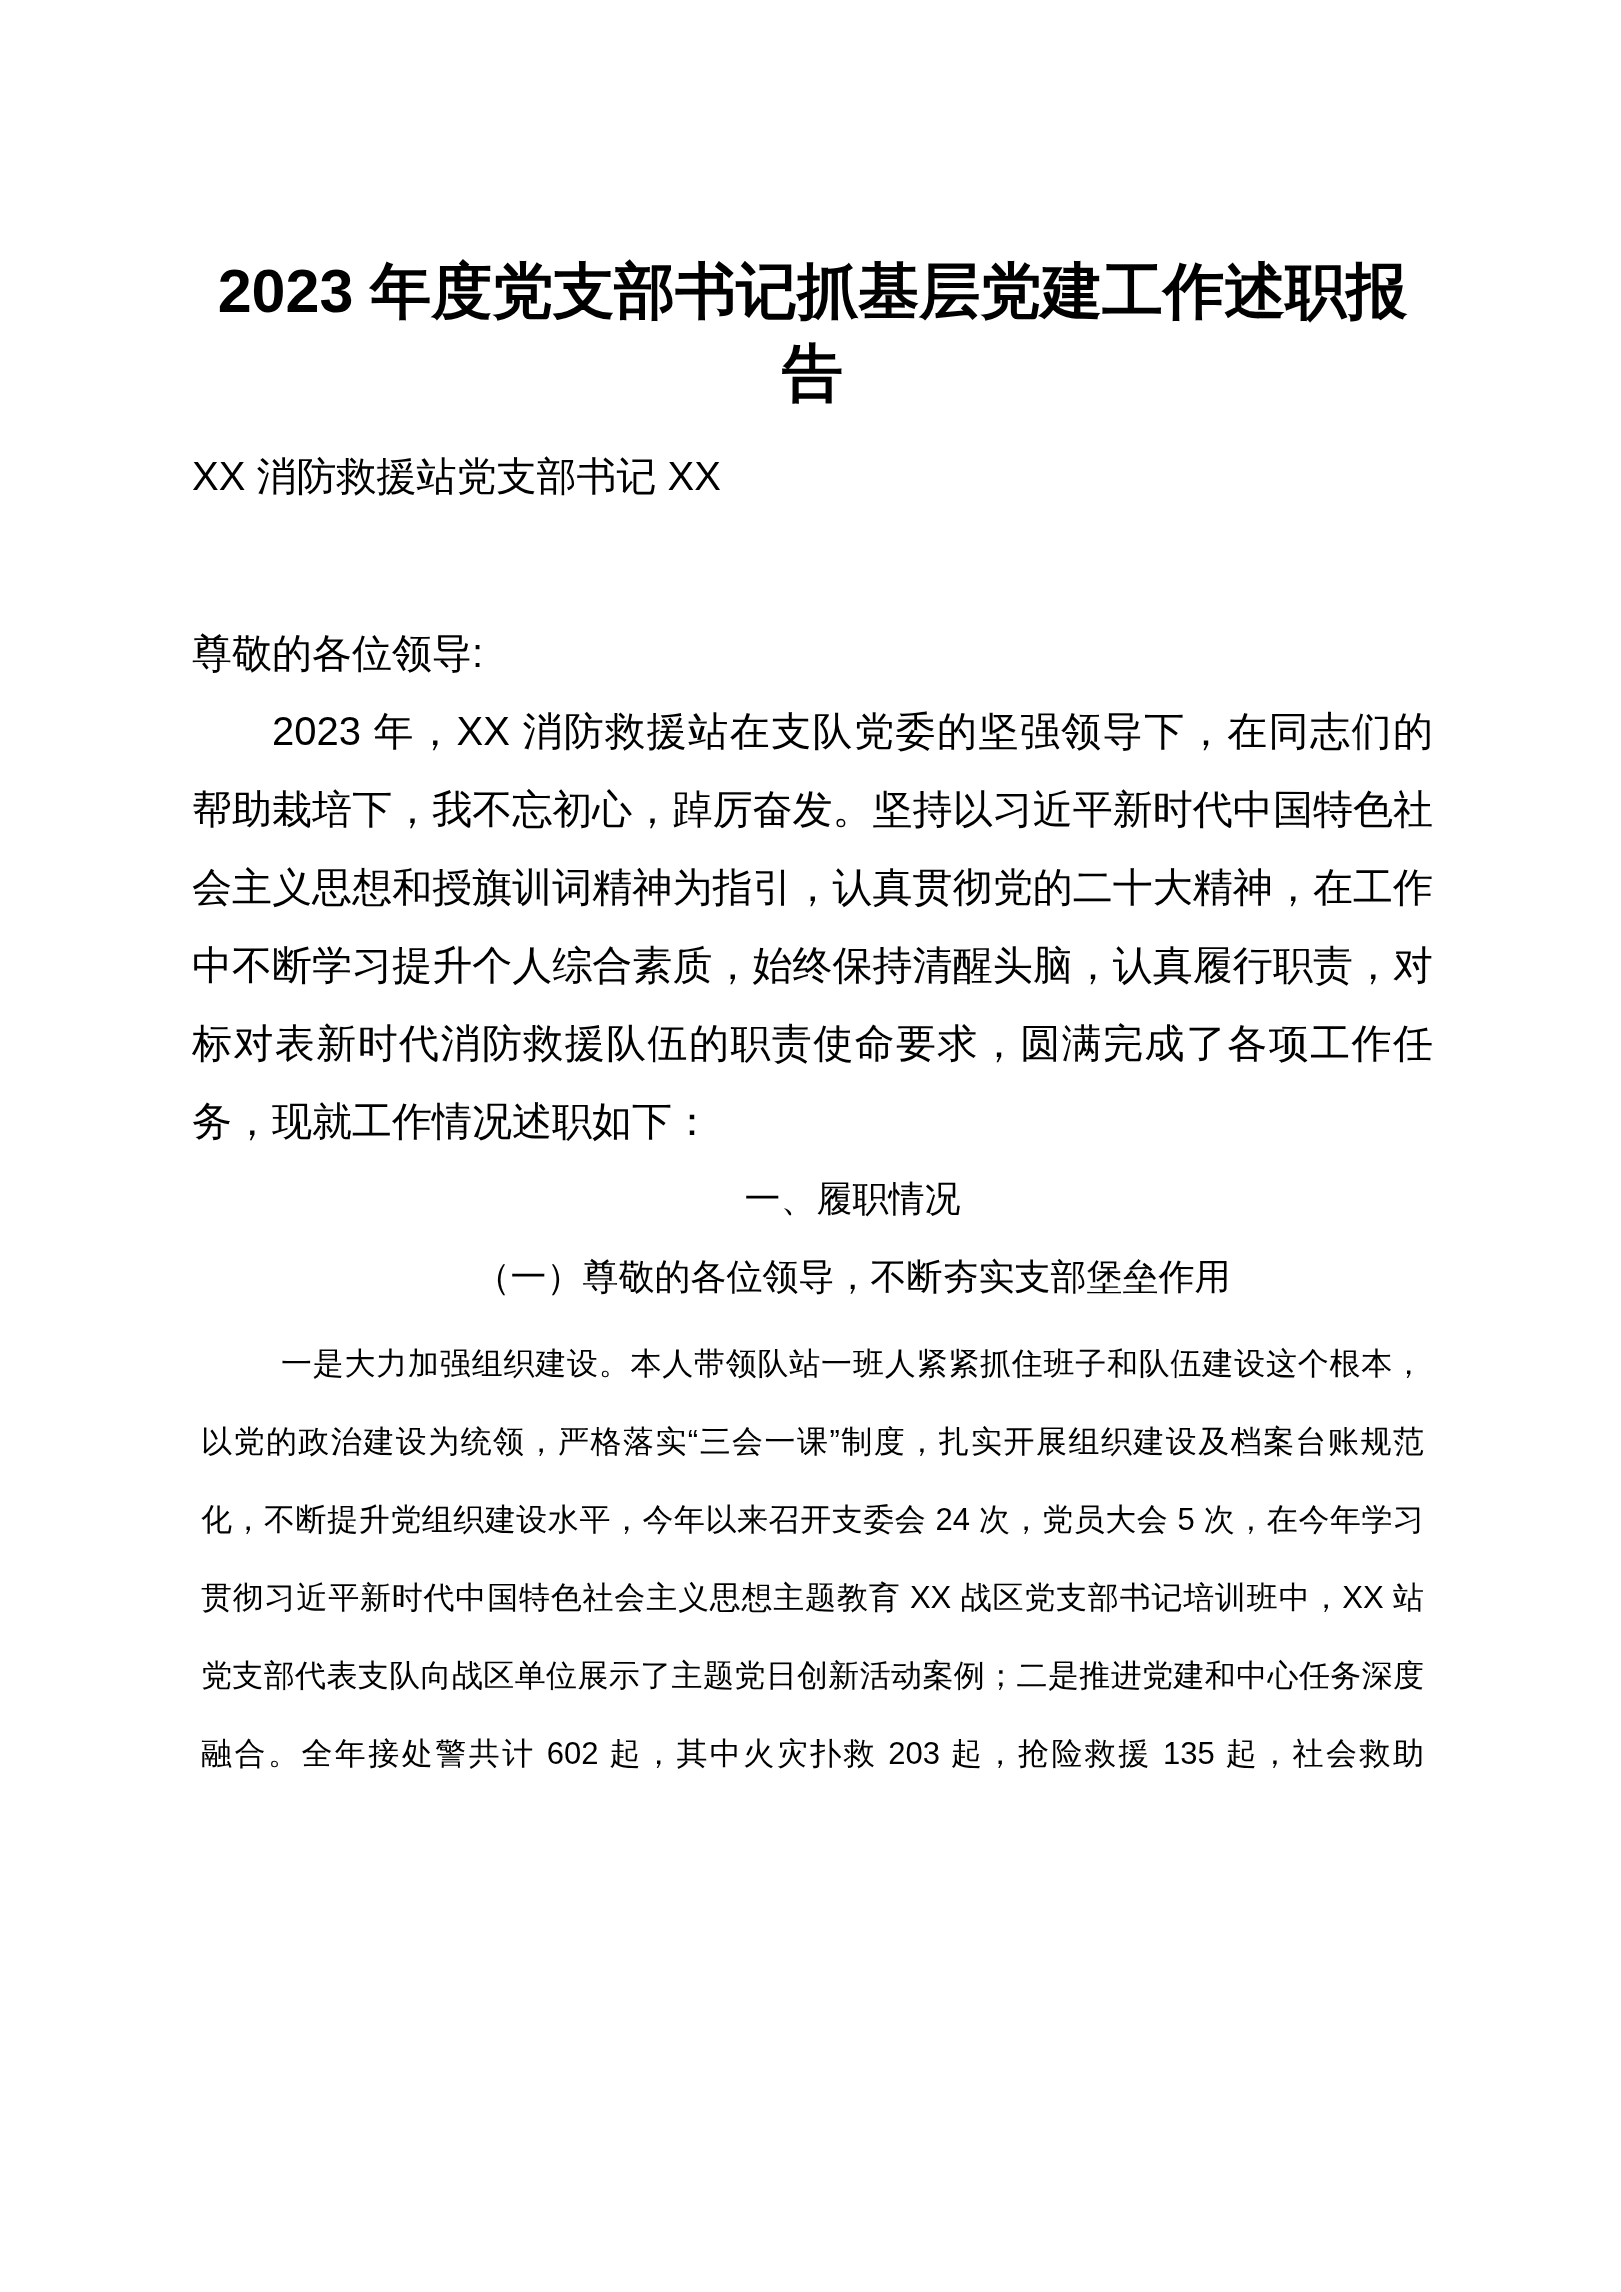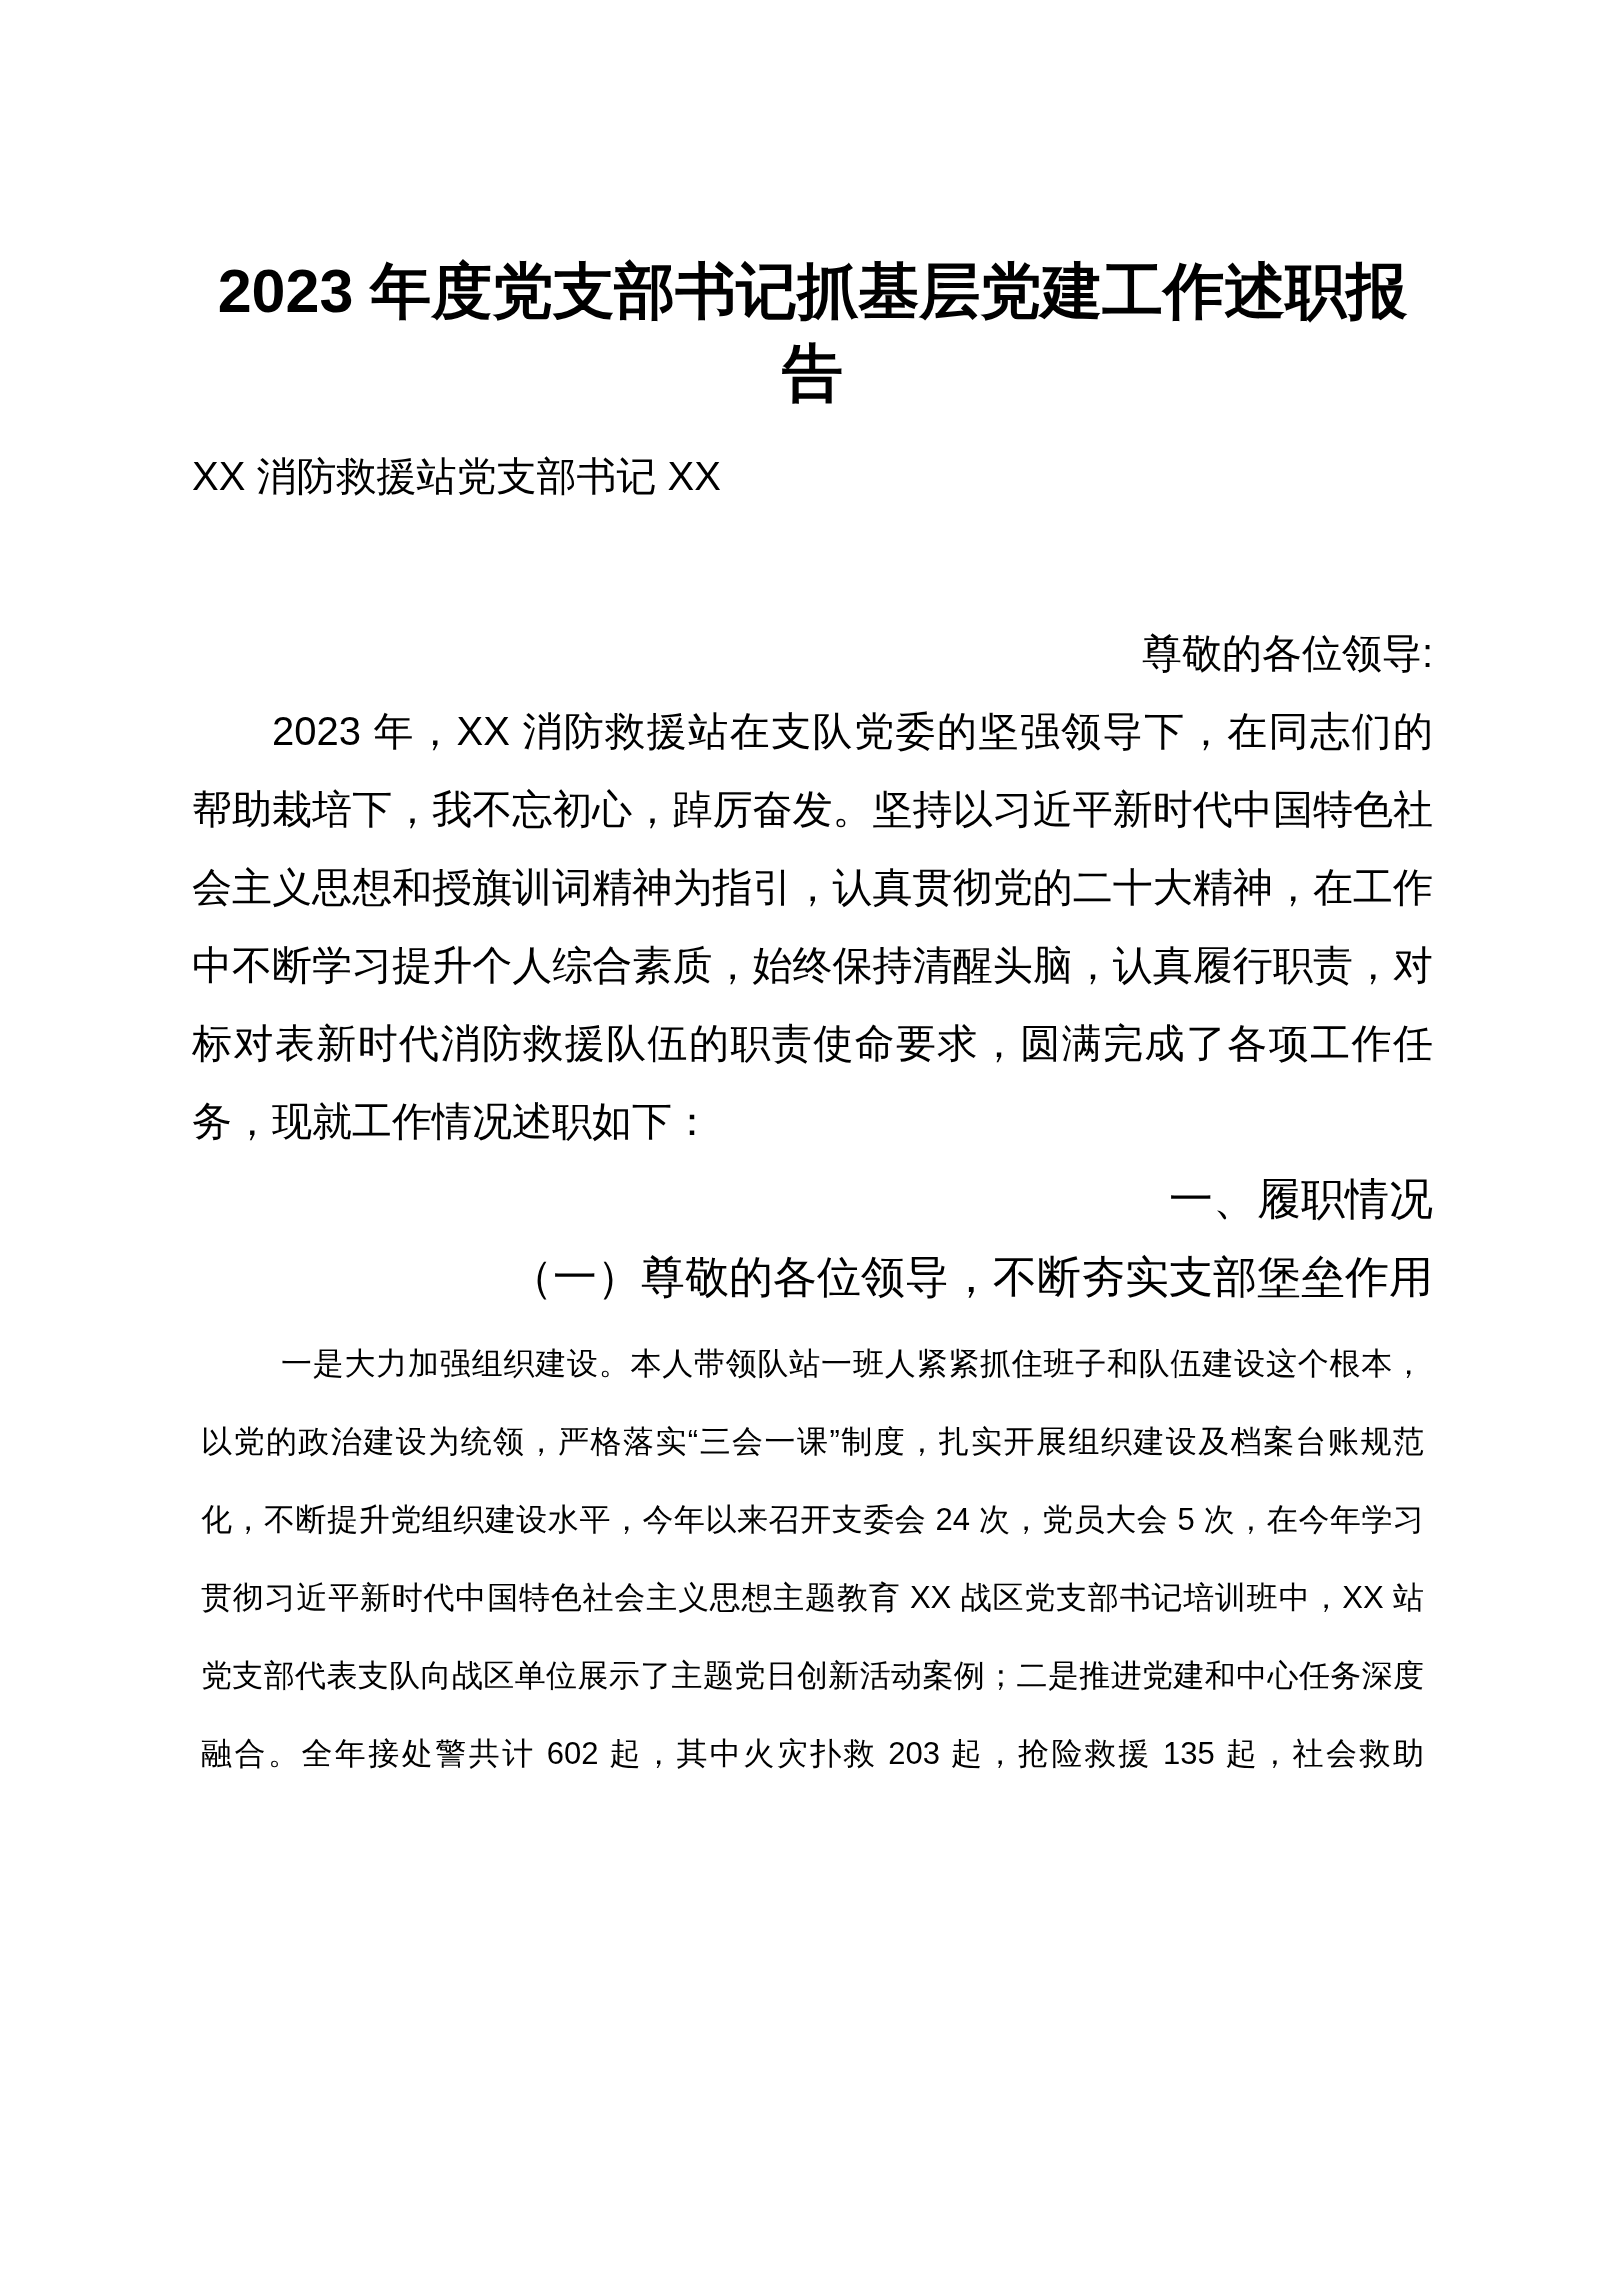--- a/index.html
+++ b/index.html
@@ -40,37 +40,37 @@
     font-weight: normal;
     line-height: 59px;
     margin: 0;
     padding-top: 33px;
   }
   .salutation {
     font-size: 40px;
     line-height: 78px;
     margin: 0;
     padding-top: 108px;
-    text-align: right;
+    text-align: left;
   }
   p.body-para {
     font-size: 40px;
     line-height: 78px;
     margin: 0;
     text-align: justify;
     text-align-last: left;
     text-justify: inter-character;
     text-indent: 80px;
     word-break: break-all;
   }
   p.heading-para {
-    font-size: 44px;
+    font-size: 36px;
     line-height: 78px;
     margin: 0;
-    text-align: right;
+    text-align: center;
     text-indent: 80px;
     word-break: break-all;
   }
   p.tail-para {
     font-size: 31px;
     line-height: 78px;
     margin: 9px;
     text-align: justify;
     text-align-last: justify;
     text-justify: inter-character;

